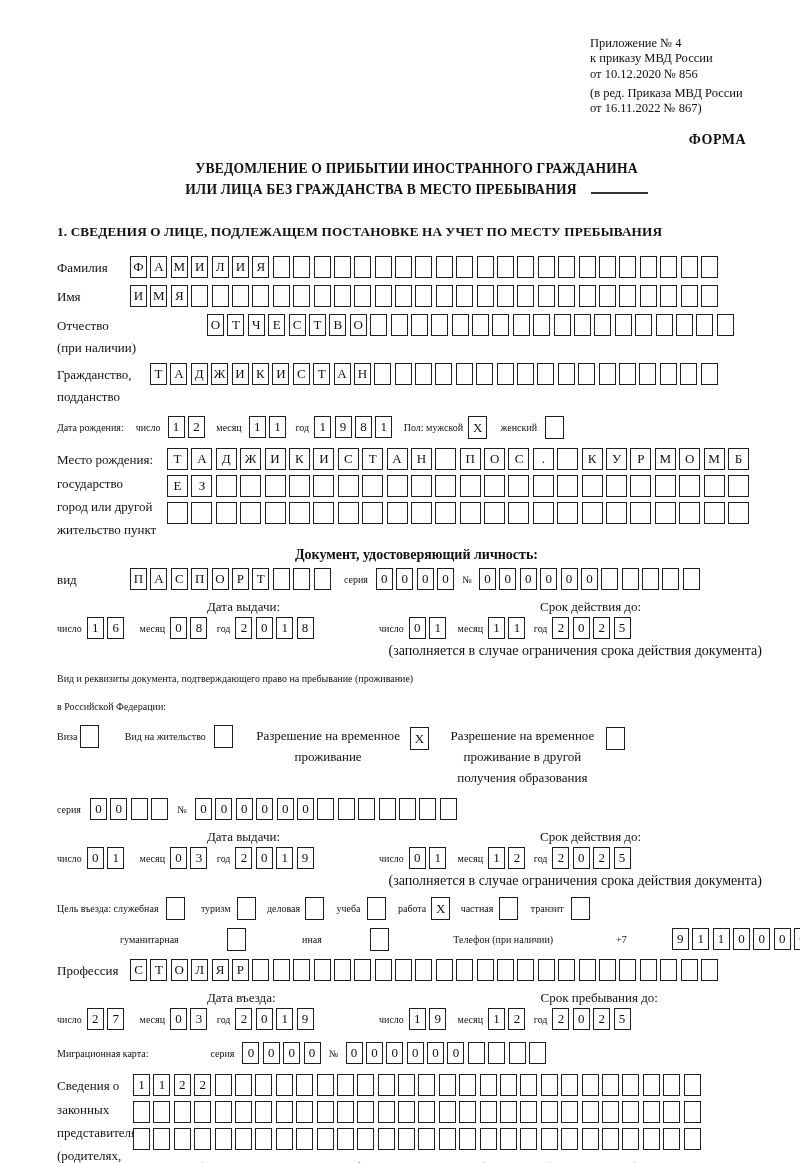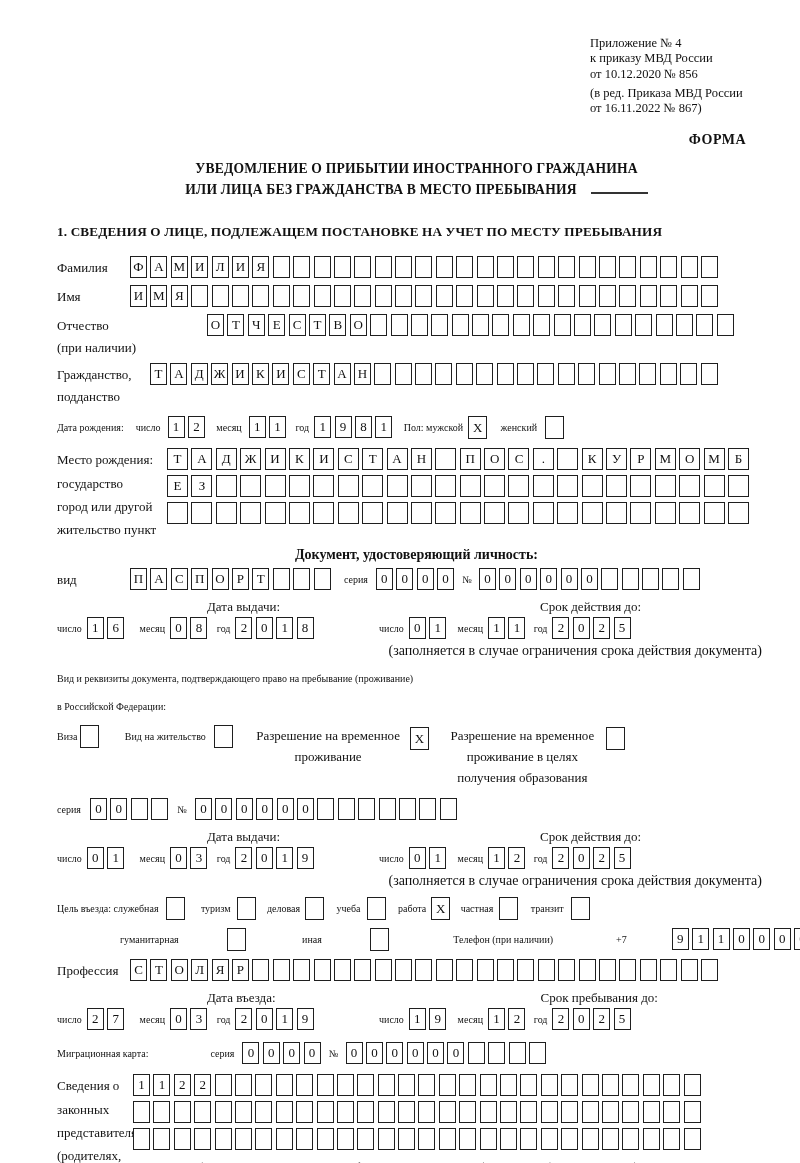--- a/index.html
+++ b/index.html
@@ -413,21 +413,21 @@
       </div>
     <div class="multilabel" style="margin-left:20px;">
       <div>Разрешение на временное</div>
       <div>проживание</div>
     </div>
     <div class="cells cb vtop" style="margin-left:10px;">
         <span class="cell">X</span>
       </div>
     <div class="multilabel" style="margin-left:18px;">
       <div>Разрешение на временное</div>
-      <div>проживание в целях</div>
+      <div>проживание в другой</div>
       <div>получения образования</div>
     </div>
     <div class="cells cb vtop" style="margin-left:12px;">
         <span class="cell"></span>
       </div>
   </div>
 
   <div class="frow" style="margin-top:10px;">
     <span class="lbl" style="margin-right:9px;">серия</span>
     <div class="cells">

